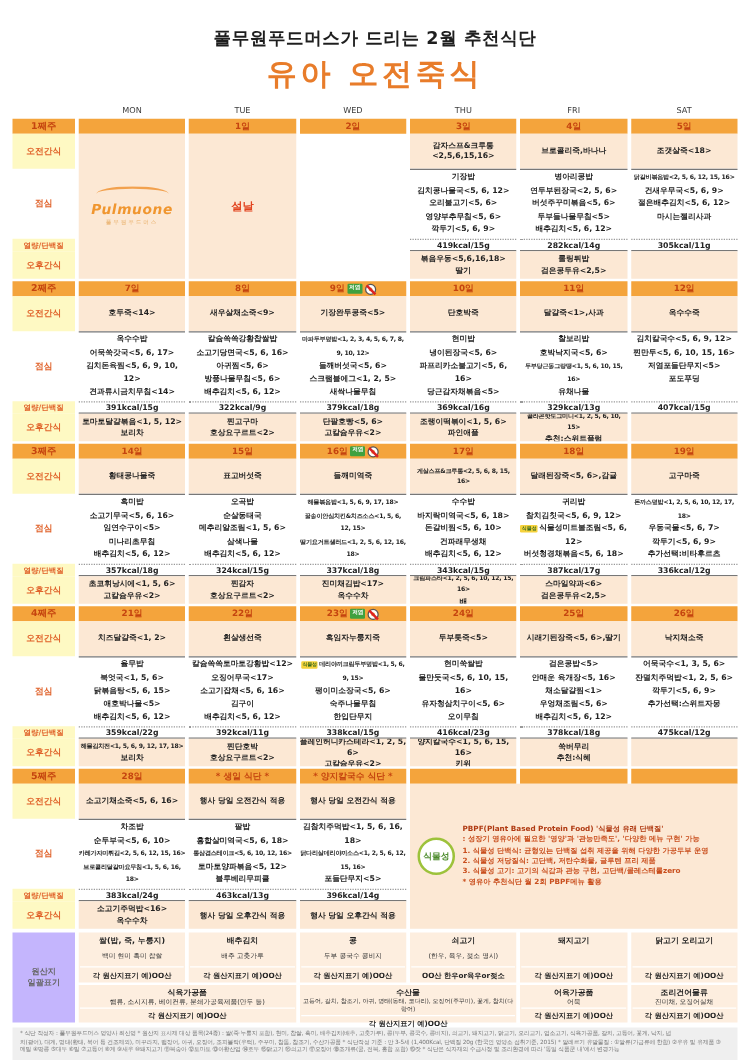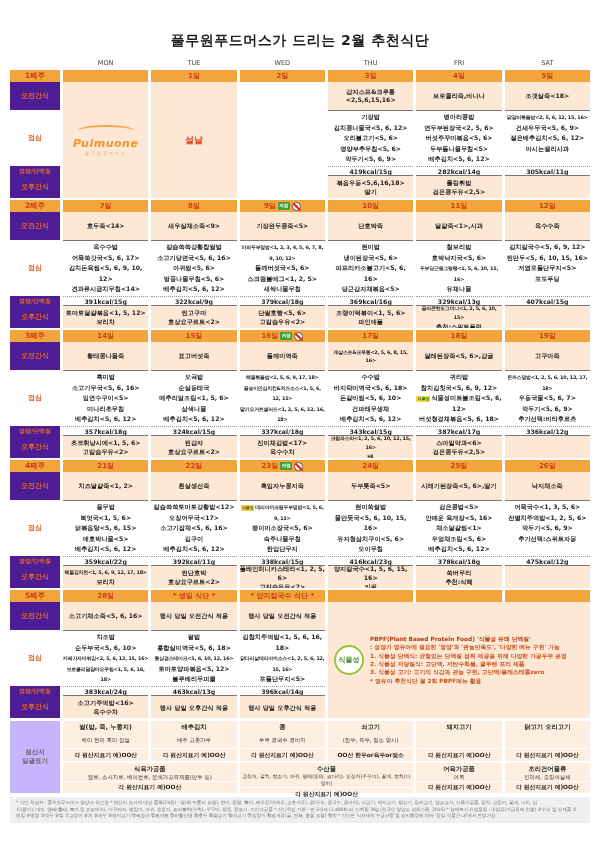--- a/index.html
+++ b/index.html
@@ -1,31 +1,31 @@
 <!DOCTYPE html>
 <html><head>
 <meta charset="utf-8">
 <style>
   * { margin:0; padding:0; box-sizing:border-box; }
   html,body { width:600px; height:849px; background:#ffffff; overflow:hidden;
     font-family:"DejaVu Sans","Liberation Sans",sans-serif; }
-  .titles { text-align:center; padding-top:32px; }
+  .titles { text-align:center; padding-top:22px; }
   .subtitle { font-size:14px; font-weight:bold; color:#1e1e1e; letter-spacing:0.5px; }
   .maintitle { font-size:24px; font-weight:800; color:#E87C2A; letter-spacing:3px; margin-top:3px; }
   #table-root { margin:8px 10px 0 10px; }
   .grid { display:grid; grid-template-columns:50px repeat(6,1fr); column-gap:3px; }
   .wh-row { height:11px; margin-bottom:1px; }
   .wh-row div { font-size:6.5px; font-weight:normal; color:#3d3d3d; text-align:center; line-height:11px; }
   .week { grid-template-rows:12px 28px 56px 10px 22px; margin-bottom:2px; }
   .hd { background:#F4A43C; color:#C5440F; font-size:7px; font-weight:bold;
         display:flex; align-items:center; justify-content:center; gap:2px; }
   .wlab { background:#F4A43C; color:#C5440F; font-size:7.5px; font-weight:bold;
         display:flex; align-items:center; justify-content:center; }
   .lab { font-size:7px; font-weight:bold; color:#E0622A; display:flex; align-items:center; justify-content:center; }
-  .lab.peach { background:#4c1d95; }
+  .lab.peach { background:#fef9c3; }
   .cell { overflow:hidden; }
   .am { background:#FCE8D4; display:flex; flex-direction:column; align-items:center; justify-content:center;
         font-size:6.2px; font-weight:bold; color:#222; line-height:8px; text-align:center; }
   .lunch { background:#fff; border-top:1px solid #777; display:flex; flex-direction:column; align-items:center;
         padding-top:1px; font-size:6.2px; font-weight:bold; color:#222; line-height:10.6px; text-align:center; }
   .kcal { border-top:1px dotted #999; border-bottom:1px solid #777; background:#fff;
         display:flex; align-items:center; justify-content:center; font-size:6.2px; font-weight:bold; color:#222; }
   .pm { background:#FCE8D4; display:flex; flex-direction:column; align-items:center; justify-content:center;
         font-size:6.2px; font-weight:bold; color:#222; line-height:9px; text-align:center; }
   .merged { grid-row:2/6; background:#FCE8D4; display:flex; flex-direction:column; align-items:center; justify-content:center; }
@@ -58,20 +58,21 @@
   .o-origin { font-size:5.8px; color:#222; border-top:1px solid #fff; padding:1.5px 0; font-weight:bold; }
   .span2 { grid-column:span 2; }
   #footnotes { margin:4px 10px 0 10px; background:#EFEFEF; padding:3px 6px; }
   #footnotes div { font-size:4.6px; color:#777; line-height:6.6px; letter-spacing:-0.1px; }
 </style>
 </head>
 <body>
 
 <div class="titles">
   <div class="subtitle">풀무원푸드머스가 드리는 2월 추천식단</div>
+  <div class="maintitle">유아 오전죽식</div>
 </div>
 
 <div id="table-root">
     <div class="grid wh-row">
       <div></div>
       <div>MON</div>
       <div>TUE</div>
       <div>WED</div>
       <div>THU</div>
       <div>FRI</div>

